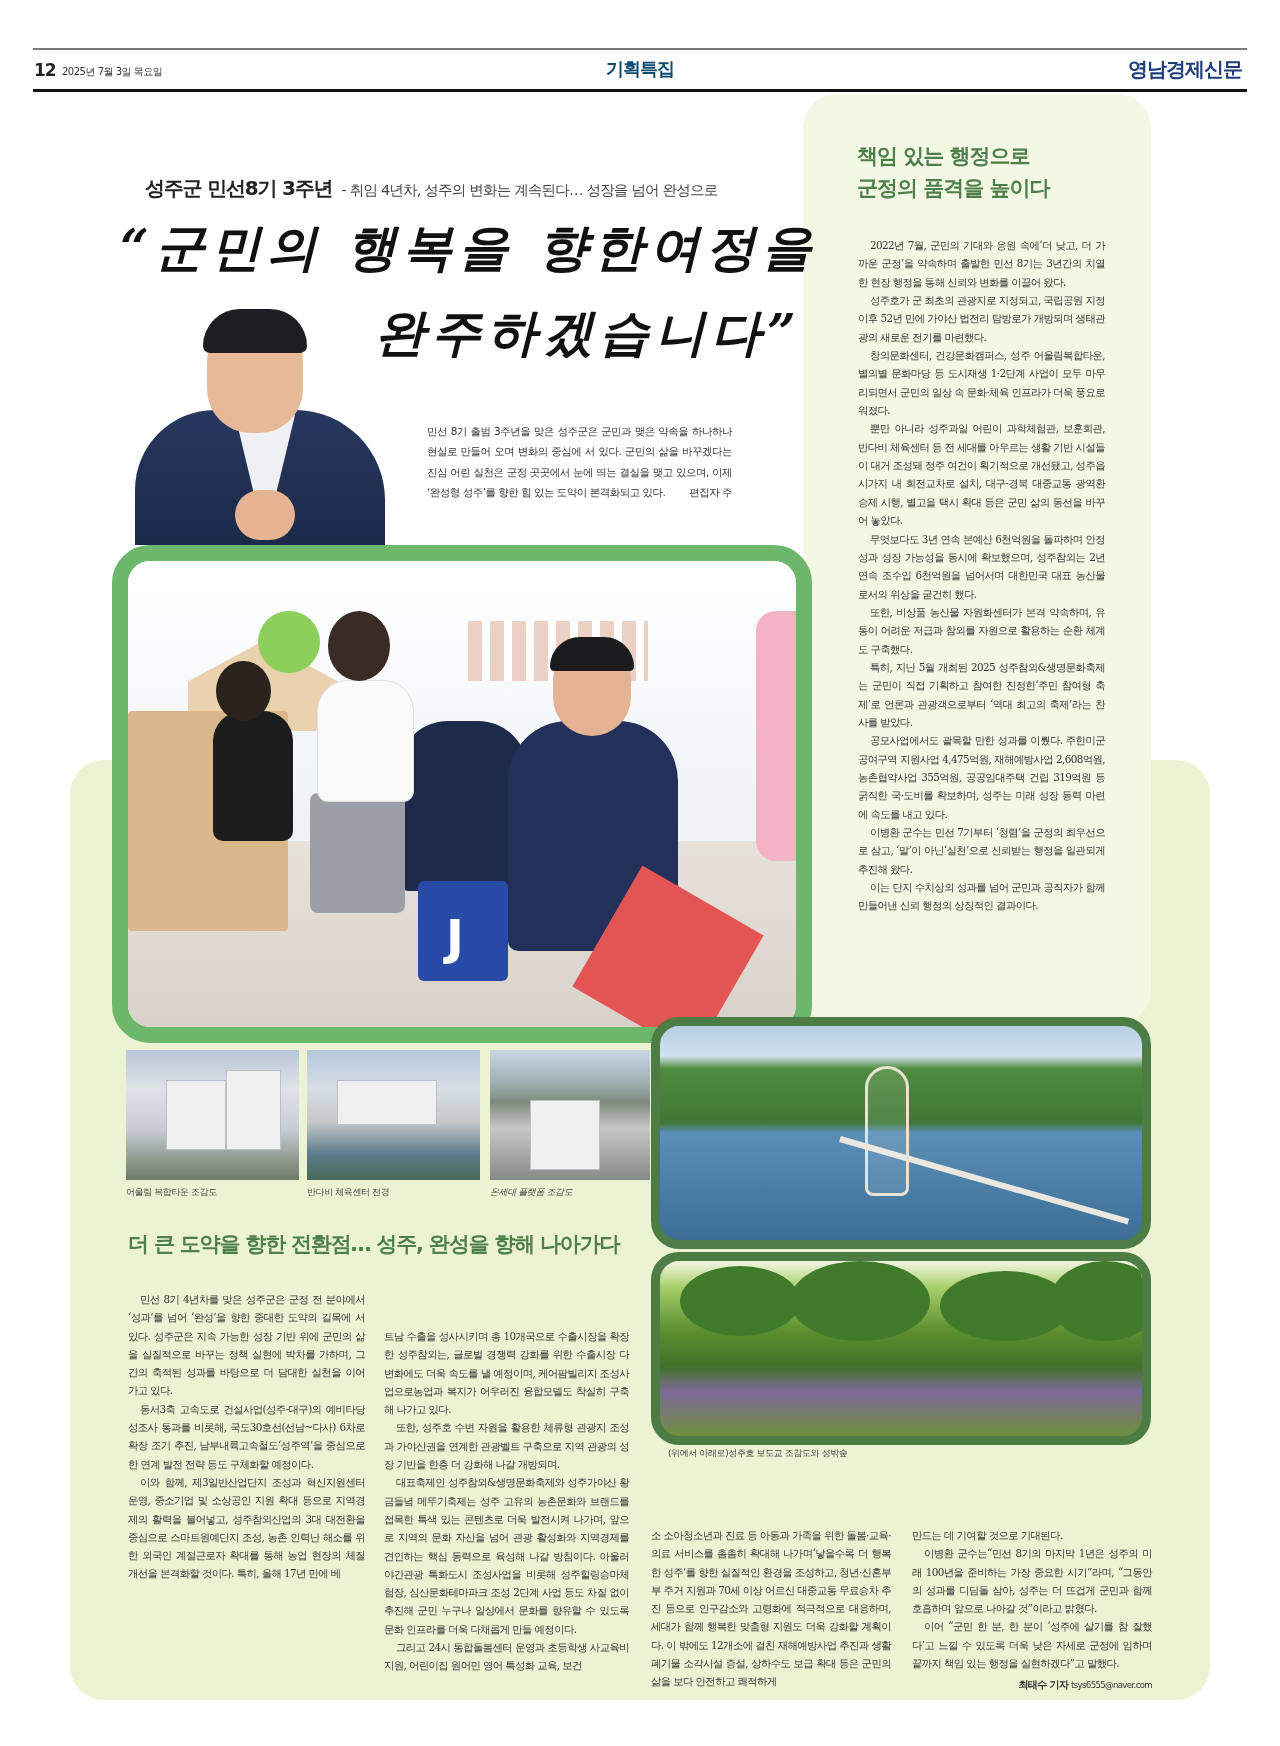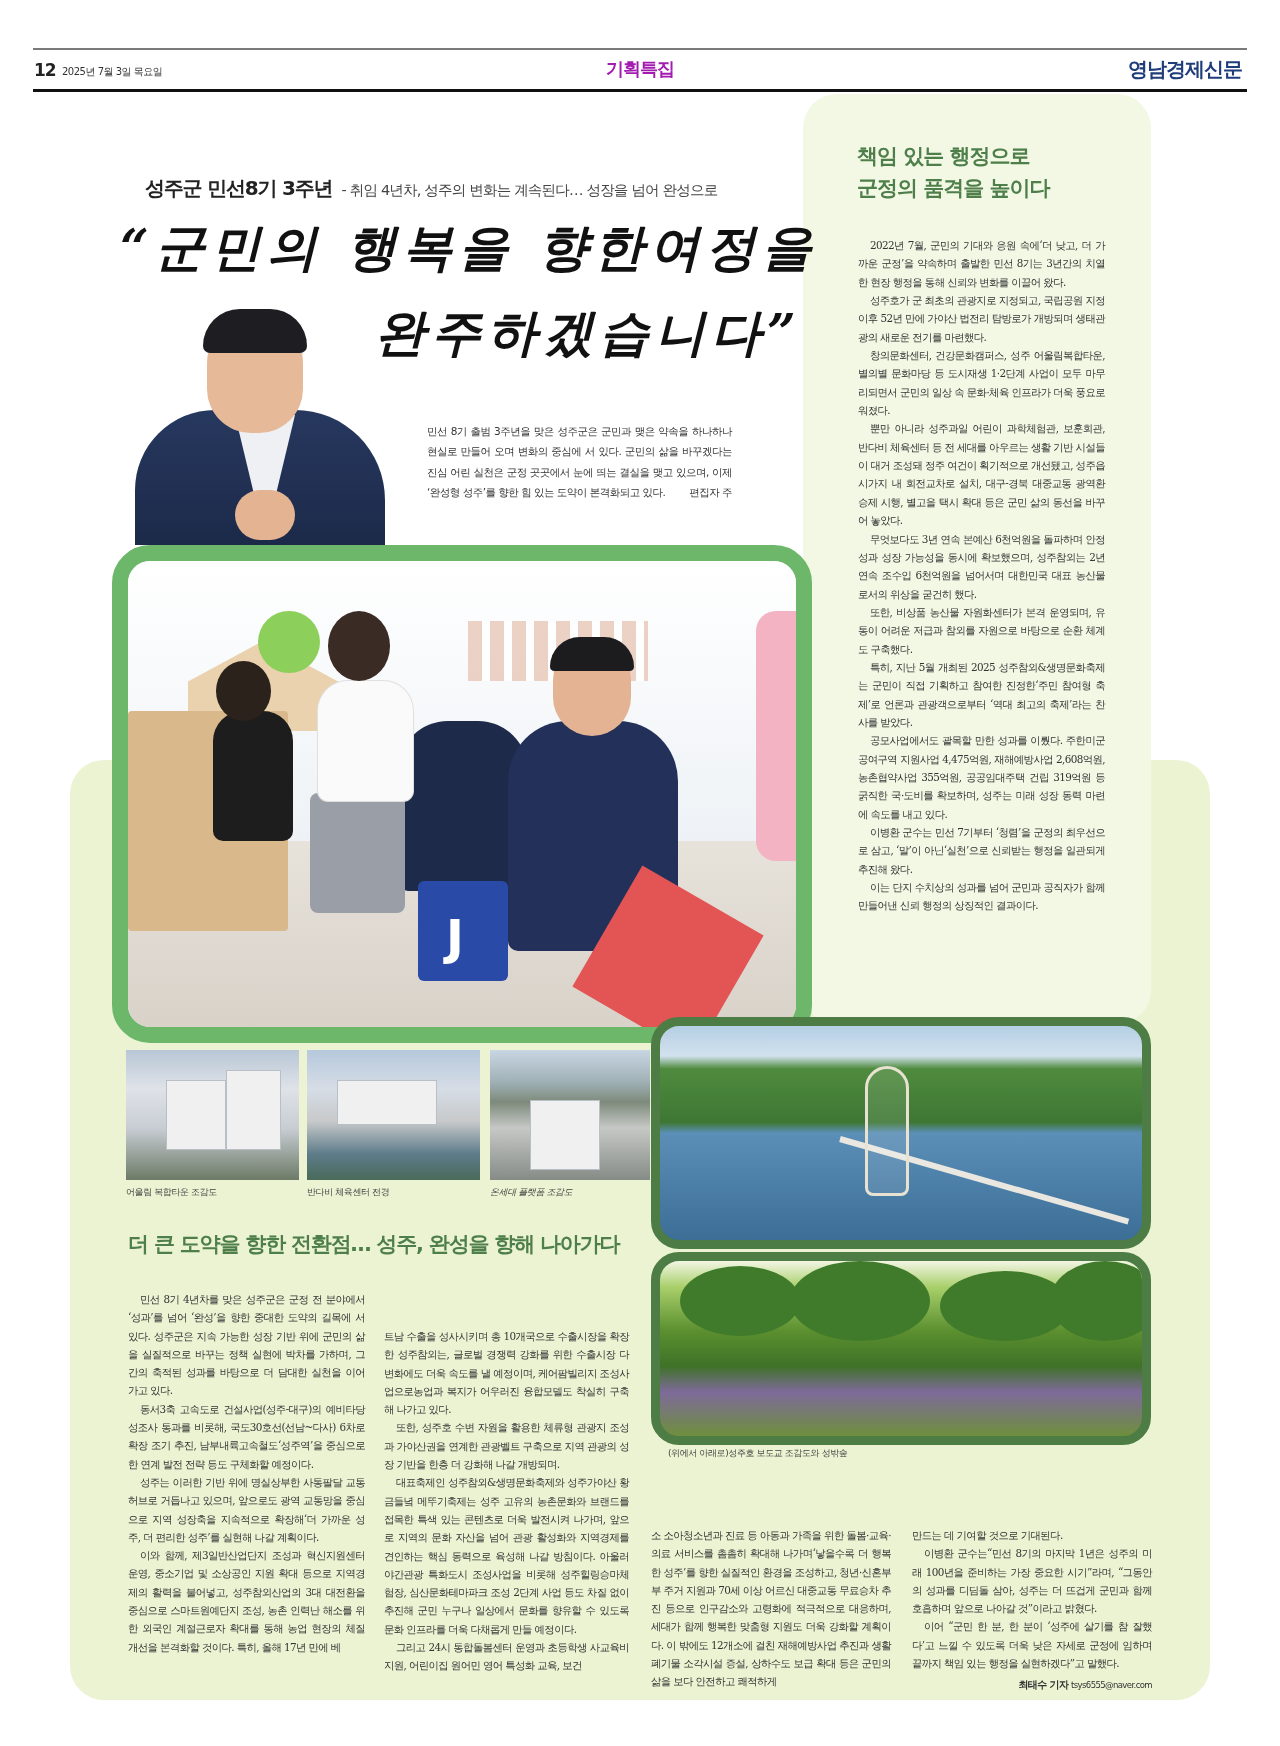--- a/index.html
+++ b/index.html
@@ -4,21 +4,21 @@
 <style>
   * { box-sizing: border-box; margin: 0; padding: 0; }
   html, body { width: 1280px; height: 1746px; background: #ffffff; overflow: hidden; }
   body { position: relative; font-family: "DejaVu Sans", "Liberation Sans", sans-serif; color: #222; }
 
   
   .top-rule { position: absolute; left: 33px; top: 48px; width: 1214px; height: 2px; background: #7a7a7a; }
   .bottom-rule { position: absolute; left: 33px; top: 89px; width: 1214px; height: 3px; background: #111; }
   .page-no { position: absolute; left: 34px; top: 60px; font-size: 17px; font-weight: bold; letter-spacing: -1px; }
   .date { position: absolute; left: 62px; top: 65px; font-size: 10px; color: #333; letter-spacing: -0.5px; }
-  .section { position: absolute; left: 0; width: 1280px; top: 57px; text-align: center; font-size: 18px; font-weight: bold; color: #a21caf; letter-spacing: -1px; }
+  .section { position: absolute; left: 0; width: 1280px; top: 57px; text-align: center; font-size: 18px; font-weight: bold; color: #0c4a6e; letter-spacing: -1px; }
   .masthead { position: absolute; right: 38px; top: 56px; font-size: 20px; font-weight: bold; color: #1f3d7a; letter-spacing: -1px; }
 
   
   .right-box { position: absolute; left: 803px; top: 94px; width: 348px; height: 930px; background: #f2f8e4; border-radius: 34px; }
   .right-head { position: absolute; left: 857px; top: 140px; font-size: 21px; font-weight: bold; color: #4e7f4a; line-height: 32px; letter-spacing: -1px; }
   .right-body { position: absolute; left: 858px; top: 236px; width: 247px; font-family: "DejaVu Serif", serif; font-size: 10.4px; line-height: 18.35px; color: #333; letter-spacing: -0.6px; text-align: justify; }
   .right-body p { text-indent: 12px; }
 
   
   .lower-box { position: absolute; left: 70px; top: 760px; width: 1140px; height: 940px; background: #ebf3d2; border-radius: 34px; }
@@ -134,21 +134,21 @@
 <div class="right-head">
   <div>책임 있는 행정으로</div>
   <div>군정의 품격을 높이다</div>
 </div>
 <div class="right-body">
   <p>2022년 7월, 군민의 기대와 응원 속에‘더 낮고, 더 가까운 군정’을 약속하며 출발한 민선 8기는 3년간의 치열한 현장 행정을 통해 신뢰와 변화를 이끌어 왔다.</p>
   <p>성주호가 군 최초의 관광지로 지정되고, 국립공원 지정 이후 52년 만에 가야산 법전리 탐방로가 개방되며 생태관광의 새로운 전기를 마련했다.</p>
   <p>창의문화센터, 건강문화캠퍼스, 성주 어울림복합타운, 별의별 문화마당 등 도시재생 1·2단계 사업이 모두 마무리되면서 군민의 일상 속 문화·체육 인프라가 더욱 풍요로워졌다.</p>
   <p>뿐만 아니라 성주과일 어린이 과학체험관, 보훈회관, 반다비 체육센터 등 전 세대를 아우르는 생활 기반 시설들이 대거 조성돼 정주 여건이 획기적으로 개선됐고, 성주읍 시가지 내 회전교차로 설치, 대구-경북 대중교통 광역환승제 시행, 별고을 택시 확대 등은 군민 삶의 동선을 바꾸어 놓았다.</p>
   <p>무엇보다도 3년 연속 본예산 6천억원을 돌파하며 안정성과 성장 가능성을 동시에 확보했으며, 성주참외는 2년 연속 조수입 6천억원을 넘어서며 대한민국 대표 농산물로서의 위상을 굳건히 했다.</p>
-  <p>또한, 비상품 농산물 자원화센터가 본격 운영되며, 유통이 어려운 저급과 참외를 자원으로 바탕으로 순환 체계도 구축했다.</p>
+  <p>또한, 비상품 농산물 자원화센터가 본격 약속하며, 유통이 어려운 저급과 참외를 자원으로 활용하는 순환 체계도 구축했다.</p>
   <p>특히, 지난 5월 개최된 2025 성주참외&amp;생명문화축제는 군민이 직접 기획하고 참여한 진정한‘주민 참여형 축제’로 언론과 관광객으로부터 ‘역대 최고의 축제’라는 찬사를 받았다.</p>
   <p>공모사업에서도 괄목할 만한 성과를 이뤘다. 주한미군 공여구역 지원사업 4,475억원, 재해예방사업 2,608억원, 농촌협약사업 355억원, 공공임대주택 건립 319억원 등 굵직한 국·도비를 확보하며, 성주는 미래 성장 동력 마련에 속도를 내고 있다.</p>
   <p>이병환 군수는 민선 7기부터 ‘청렴’을 군정의 최우선으로 삼고, ‘말’이 아닌‘실천’으로 신뢰받는 행정을 일관되게 추진해 왔다.</p>
   <p>이는 단지 수치상의 성과를 넘어 군민과 공직자가 함께 만들어낸 신뢰 행정의 상징적인 결과이다.</p>
 </div>
 
 <div class="main-photo">
   <div class="wall"></div>
   <div class="floor"></div>
   <div class="photos"></div>
@@ -195,21 +195,20 @@
   <div class="tree" style="left:280px;top:10px;width:130px;height:70px;"></div>
   <div class="tree" style="left:390px;top:0px;width:110px;height:80px;"></div>
 </div>
 <div class="photo-caption">(위에서 아래로)성주호 보도교 조감도와 성밖숲</div>
 
 <div class="lower-head">더 큰 도약을 향한 전환점… 성주, 완성을 향해 나아가다</div>
 
 <div class="col col1">
   <p>민선 8기 4년차를 맞은 성주군은 군정 전 분야에서 ‘성과’를 넘어 ‘완성’을 향한 중대한 도약의 길목에 서 있다. 성주군은 지속 가능한 성장 기반 위에 군민의 삶을 실질적으로 바꾸는 정책 실현에 박차를 가하며, 그간의 축적된 성과를 바탕으로 더 담대한 실천을 이어 가고 있다.</p>
   <p>동서3축 고속도로 건설사업(성주-대구)의 예비타당성조사 통과를 비롯해, 국도30호선(선남~다사) 6차로 확장 조기 추진, 남부내륙고속철도‘성주역’을 중심으로 한 연계 발전 전략 등도 구체화할 예정이다.</p>
-  <p>성주는 이러한 기반 위에 명실상부한 사통팔달 교통 허브로 거듭나고 있으며, 앞으로도 광역 교통망을 중심으로 지역 성장축을 지속적으로 확장해‘더 가까운 성주, 더 편리한 성주’를 실현해 나갈 계획이다.</p>
   <p>이와 함께, 제3일반산업단지 조성과 혁신지원센터 운영, 중소기업 및 소상공인 지원 확대 등으로 지역경제의 활력을 불어넣고, 성주참외산업의 3대 대전환을 중심으로 스마트원예단지 조성, 농촌 인력난 해소를 위한 외국인 계절근로자 확대를 통해 농업 현장의 체질 개선을 본격화할 것이다. 특히, 올해 17년 만에 베</p>
 </div>
 <div class="col col2">
   <p class="no-indent">트남 수출을 성사시키며 총 10개국으로 수출시장을 확장한 성주참외는, 글로벌 경쟁력 강화를 위한 수출시장 다변화에도 더욱 속도를 낼 예정이며, 케어팜빌리지 조성사업으로농업과 복지가 어우러진 융합모델도 착실히 구축해 나가고 있다.</p>
   <p>또한, 성주호 수변 자원을 활용한 체류형 관광지 조성과 가야산권을 연계한 관광벨트 구축으로 지역 관광의 성장 기반을 한층 더 강화해 나갈 개방되며.</p>
   <p>대표축제인 성주참외&amp;생명문화축제와 성주가야산 황금들녘 메뚜기축제는 성주 고유의 농촌문화와 브랜드를 접목한 특색 있는 콘텐츠로 더욱 발전시켜 나가며, 앞으로 지역의 문화 자산을 넘어 관광 활성화와 지역경제를 견인하는 핵심 동력으로 육성해 나갈 방침이다. 아울러 야간관광 특화도시 조성사업을 비롯해 성주힐링승마체험장, 심산문화테마파크 조성 2단계 사업 등도 차질 없이 추진해 군민 누구나 일상에서 문화를 향유할 수 있도록 문화 인프라를 더욱 다채롭게 만들 예정이다.</p>
   <p>그리고 24시 통합돌봄센터 운영과 초등학생 사교육비 지원, 어린이집 원어민 영어 특성화 교육, 보건</p>
 </div>
 <div class="col col3">
   <p class="no-indent">소 소아청소년과 진료 등 아동과 가족을 위한 돌봄·교육·의료 서비스를 촘촘히 확대해 나가며‘낳을수록 더 행복한 성주’를 향한 실질적인 환경을 조성하고, 청년·신혼부부 주거 지원과 70세 이상 어르신 대중교통 무료승차 추진 등으로 인구감소와 고령화에 적극적으로 대응하며, 세대가 함께 행복한 맞춤형 지원도 더욱 강화할 계획이다. 이 밖에도 12개소에 걸친 재해예방사업 추진과 생활폐기물 소각시설 증설, 상하수도 보급 확대 등은 군민의 삶을 보다 안전하고 쾌적하게</p>

